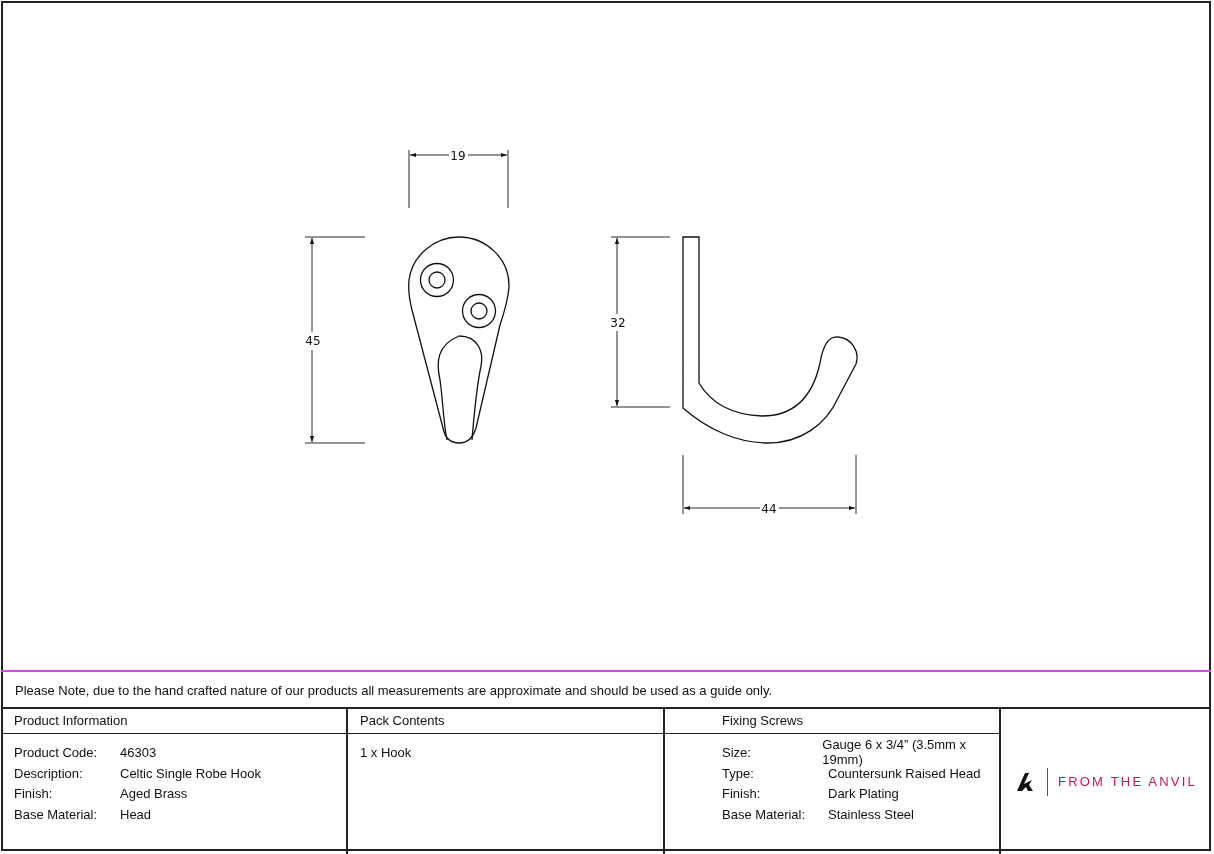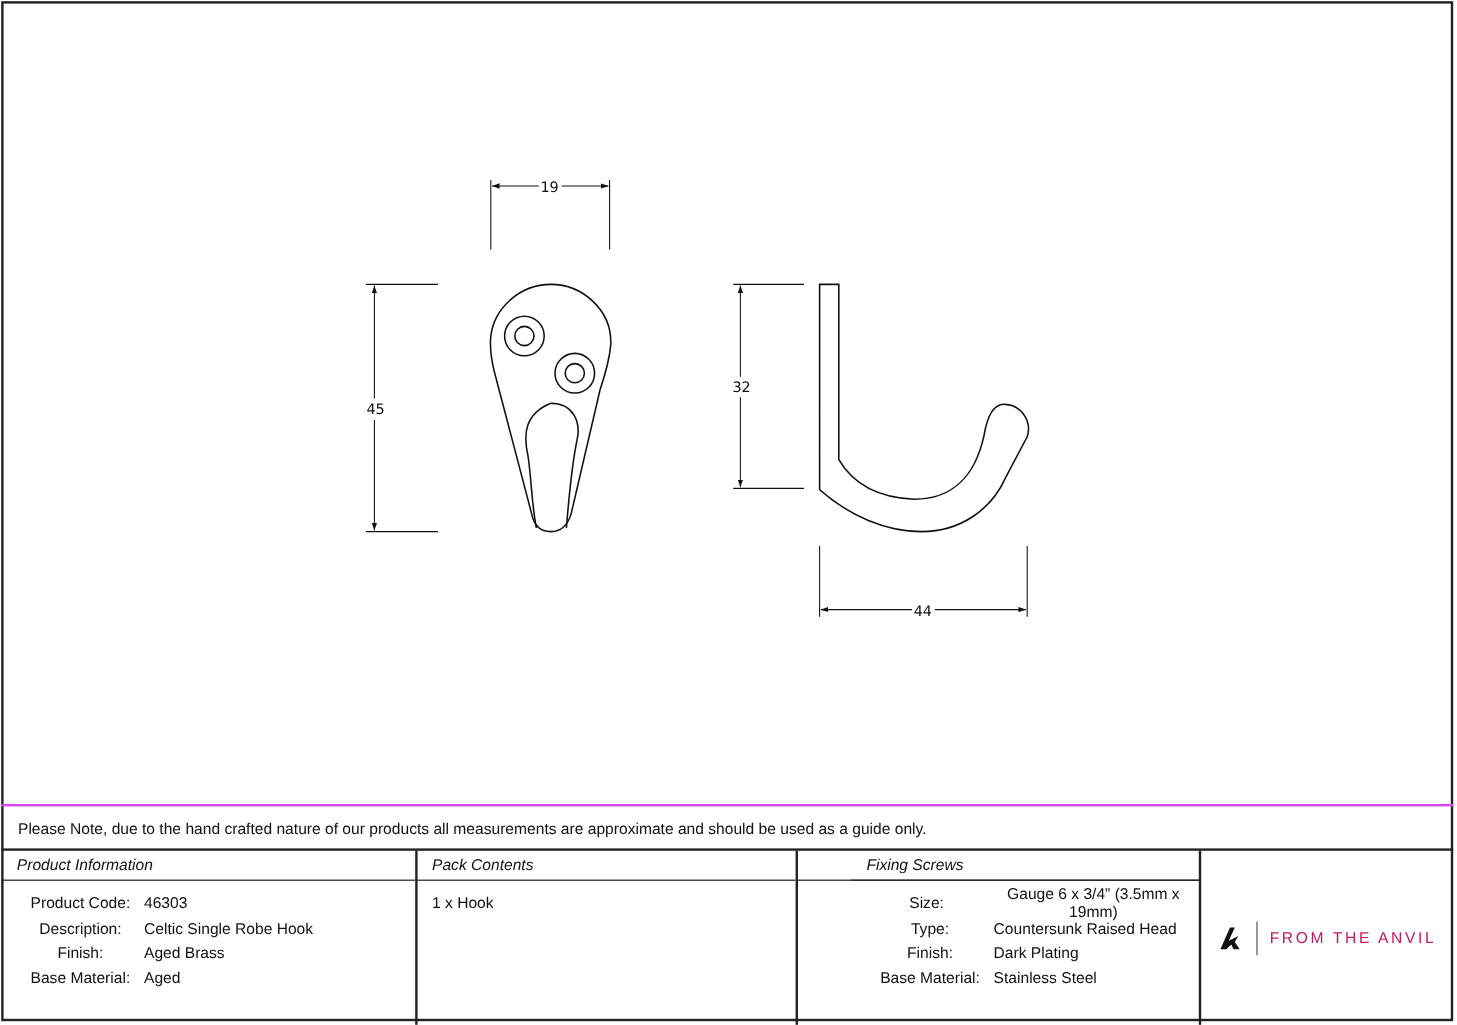--- a/index.html
+++ b/index.html
@@ -3,22 +3,22 @@
 <meta charset="utf-8">
 <style>
   html, body { margin:0; padding:0; background:#ffffff; }
   body { width:1214px; height:854px; position:relative; overflow:hidden; font-family:"Liberation Sans", sans-serif; color:#111; }
   .frame { position:absolute; left:1px; top:1px; width:1210px; height:850px; border:2px solid #222; box-sizing:border-box; }
   .drawing { position:absolute; left:0; top:0; width:1214px; height:670px; }
   .dim-label { font-family:"DejaVu Sans", sans-serif; font-size:12px; fill:#111; }
   .note { position:absolute; left:1px; top:670px; width:1210px; height:38px; border-top:2px solid #d946ef; box-sizing:border-box; font-size:13px; padding:11px 0 0 14px; }
   .table { position:absolute; left:1px; top:707px; width:1210px; height:145px; border-top:2px solid #222; box-sizing:border-box; }
   .col { position:absolute; top:0; height:145px; box-sizing:border-box; }
-  .col-head { height:25px; border-bottom:1.5px solid #222; box-sizing:border-box; font-size:13px; padding:4px 0 0 13px;font-style:italic; }
-  .col-body { padding:8px 0 0 13px; font-size:13px;text-align:center; }
+  .col-head { height:25px; border-bottom:1.5px solid #222; box-sizing:border-box; font-size:13px; padding:4px 0 0 13px; }
+  .col-body { padding:8px 0 0 13px; font-size:13px; }
   .row { display:flex; height:20.7px; align-items:center; }
   .row .k { width:106px; }
   .vline { position:absolute; top:0; width:1.5px; height:145px; background:#222; }
   .logo { position:absolute; left:1000px; top:0; width:210px; height:145px; display:flex; align-items:center; justify-content:center; }
   .logo-text { font-size:13px; letter-spacing:2.2px; color:#be185d; }
   .logo-divider { width:1px; height:28px; background:#555; margin:0 10px 0 8px; }
 </style>
 </head>
 <body>
 
@@ -92,21 +92,21 @@
       <div class="row">
           <span class="k">Description:</span>
           <span>Celtic Single Robe Hook</span>
         </div>
       <div class="row">
           <span class="k">Finish:</span>
           <span>Aged Brass</span>
         </div>
       <div class="row">
           <span class="k">Base Material:</span>
-          <span>Aged</span>
+          <span>Head</span>
         </div>
     </div>
   </div>
   <div class="vline" style="left:345px;"></div>
 
   <div class="col" style="left:346px; width:316px;">
     <div class="col-head">Pack Contents</div>
     <div class="col-body">
       <div class="row">1 x Hook</div>
     </div>

